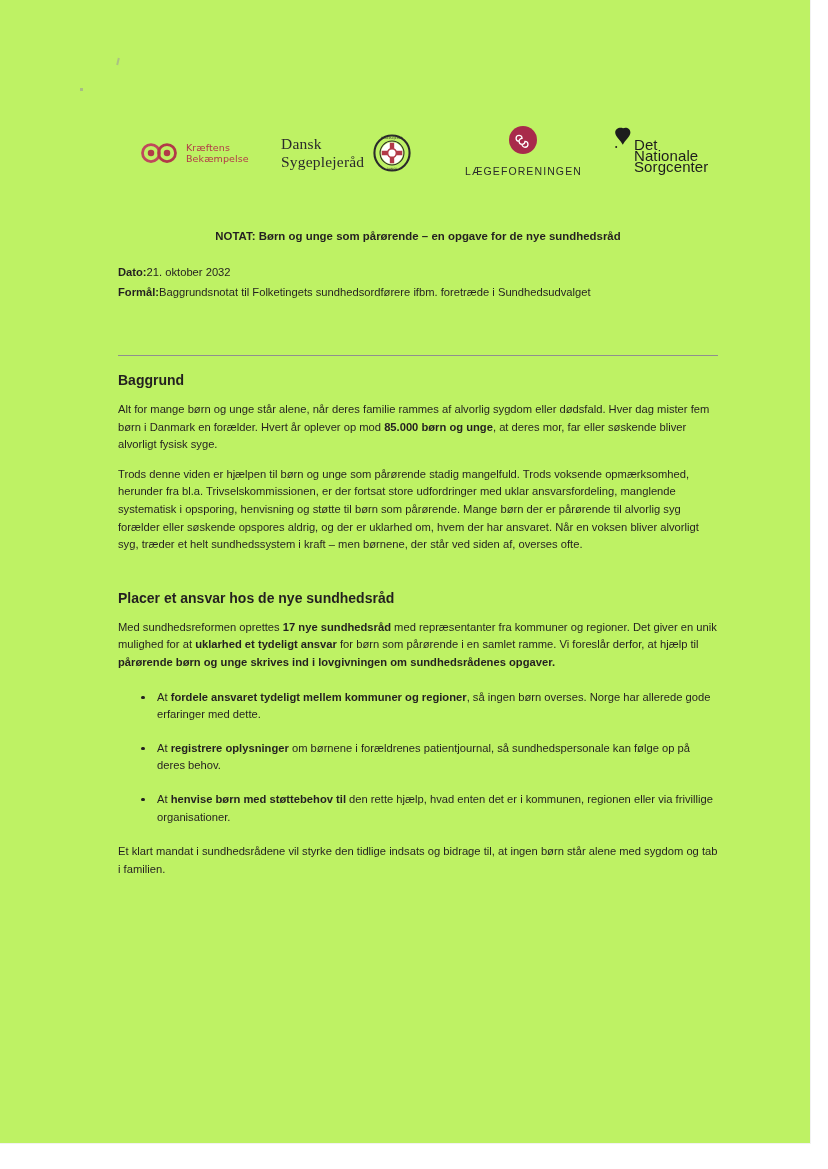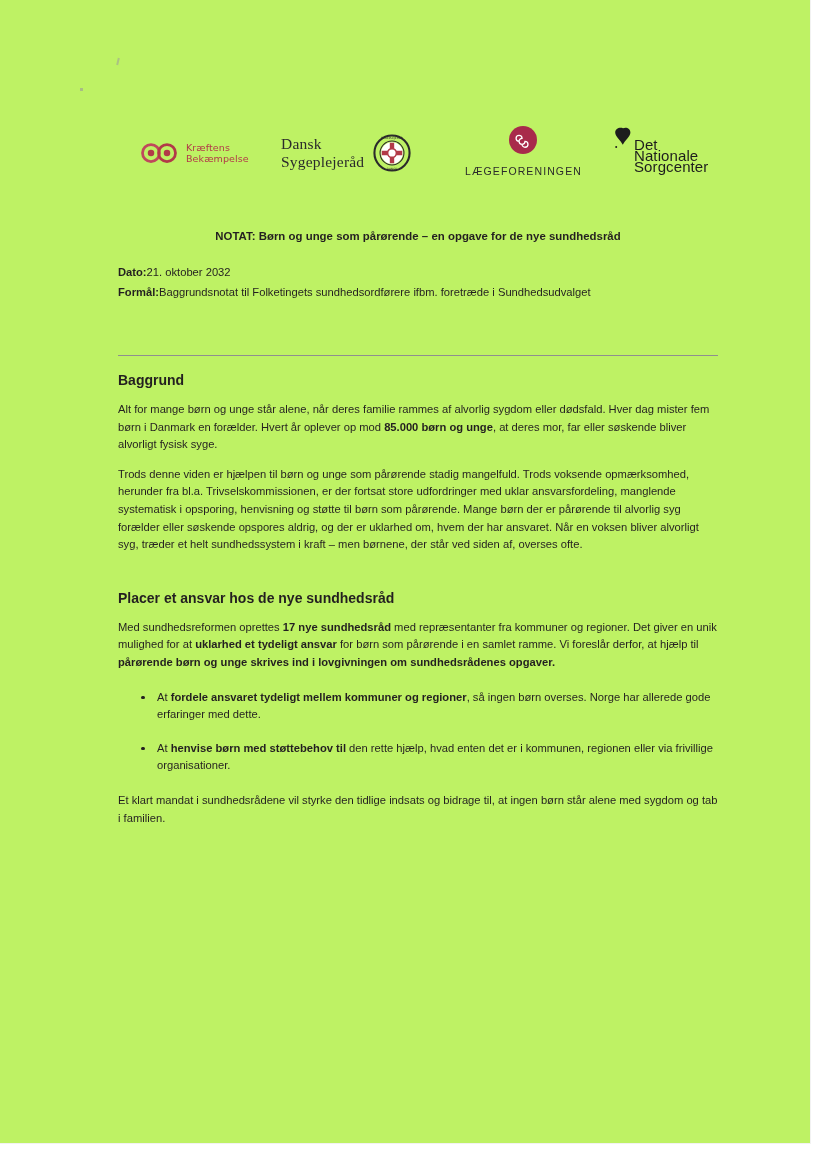--- a/index.html
+++ b/index.html
@@ -243,20 +243,21 @@
     </section>
 
     <div class="spacer-lg"></div>
 
     <section>
       <h2 class="section">Placer et ansvar hos de nye sundhedsråd</h2>
       <p class="para"><span>Med sundhedsreformen oprettes </span><b>17 nye sundhedsråd</b><span> med repræsentanter fra kommuner og regioner. Det giver en unik mulighed for at </span><b>uklarhed et tydeligt ansvar</b><span> for børn som pårørende i en samlet ramme. Vi foreslår derfor, at hjælp til </span><b>pårørende børn og unge skrives ind i lovgivningen om sundhedsrådenes opgaver.</b></p>
 
       <ul class="bullets">
           <li><span class="dot"></span><span><span>At </span><b>fordele ansvaret tydeligt mellem kommuner og regioner</b><span>, så ingen børn overses. Norge har allerede gode erfaringer med dette.</span></span></li>
+          <li><span class="dot"></span><span><span>At </span><b>registrere oplysninger</b><span> om børnene i forældrenes patientjournal, så sundhedspersonale kan følge op på deres behov.</span></span></li>
           <li><span class="dot"></span><span><span>At </span><b>henvise børn med støttebehov til</b><span> den rette hjælp, hvad enten det er i kommunen, regionen eller via frivillige organisationer.</span></span></li>
         </ul>
 
       <p class="para"><span>Et klart mandat i sundhedsrådene vil styrke den tidlige indsats og bidrage til, at ingen børn står alene med sygdom og tab i familien.</span></p>
     </section>
 
   </div>
 
 </div>
 

